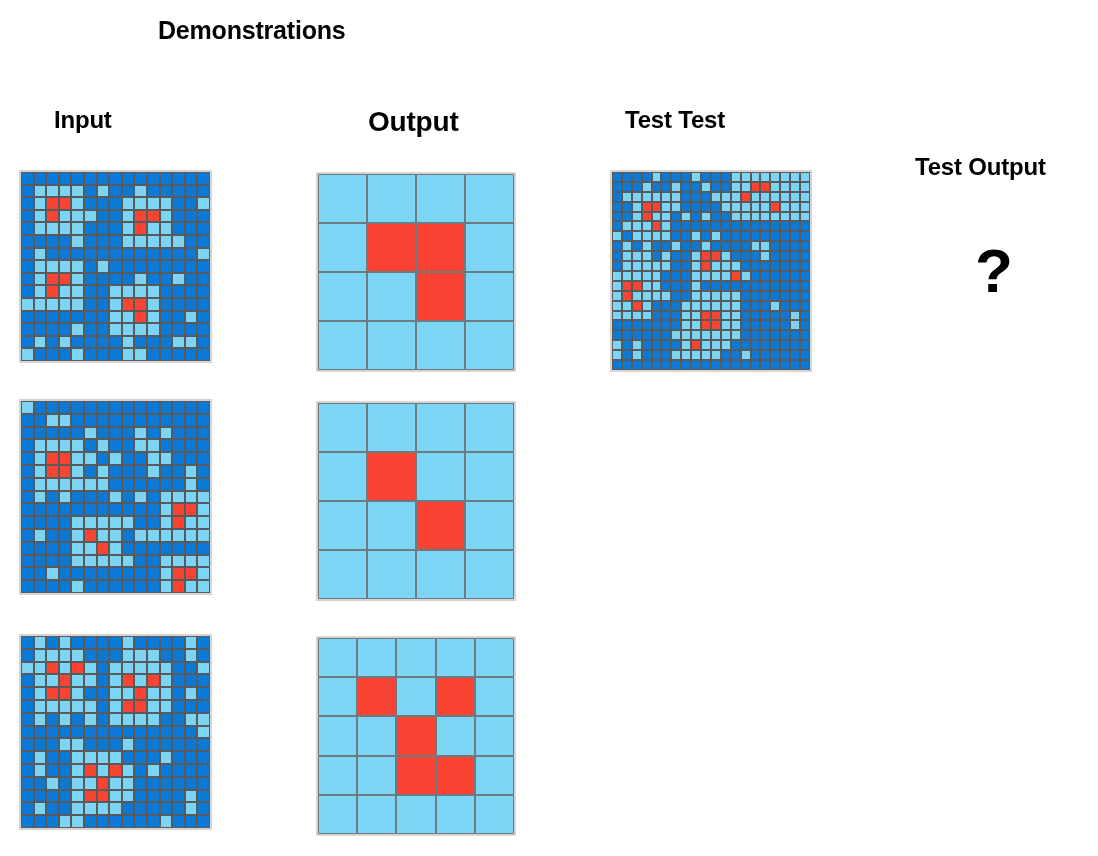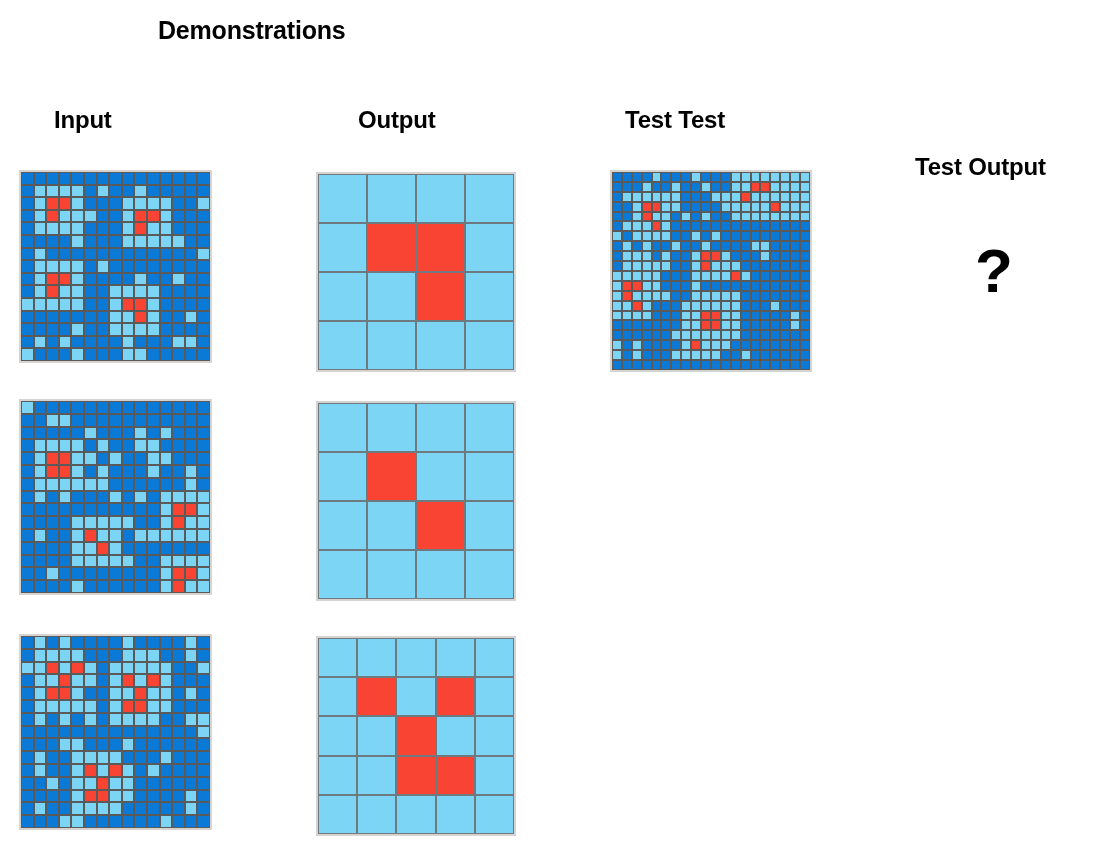--- a/index.html
+++ b/index.html
@@ -20,21 +20,21 @@
     color: #000000;
     white-space: nowrap;
     letter-spacing: -0.2px;
   }
   #demonstrations-title {
     left: 158px;
     top: 16px;
     font-size: 25px;
   }
   #col-head-input      { left: 54px;  top: 106px; font-size: 24px; }
-  #col-head-output     { left: 358px; top: 106px; font-size: 24px; }
+  #col-head-output     { left: 368px; top: 106px; font-size: 28px; }
   #col-head-test-input { left: 625px; top: 106px; font-size: 24px; }
   #col-head-test-output{ left: 915px; top: 106px; font-size: 24px; margin-top: 47px; }
 
   .grid-wrap {
     position: absolute;
     box-sizing: border-box;
     background: #d6d3d1;
     padding: 2px;
   }
   .grid {

